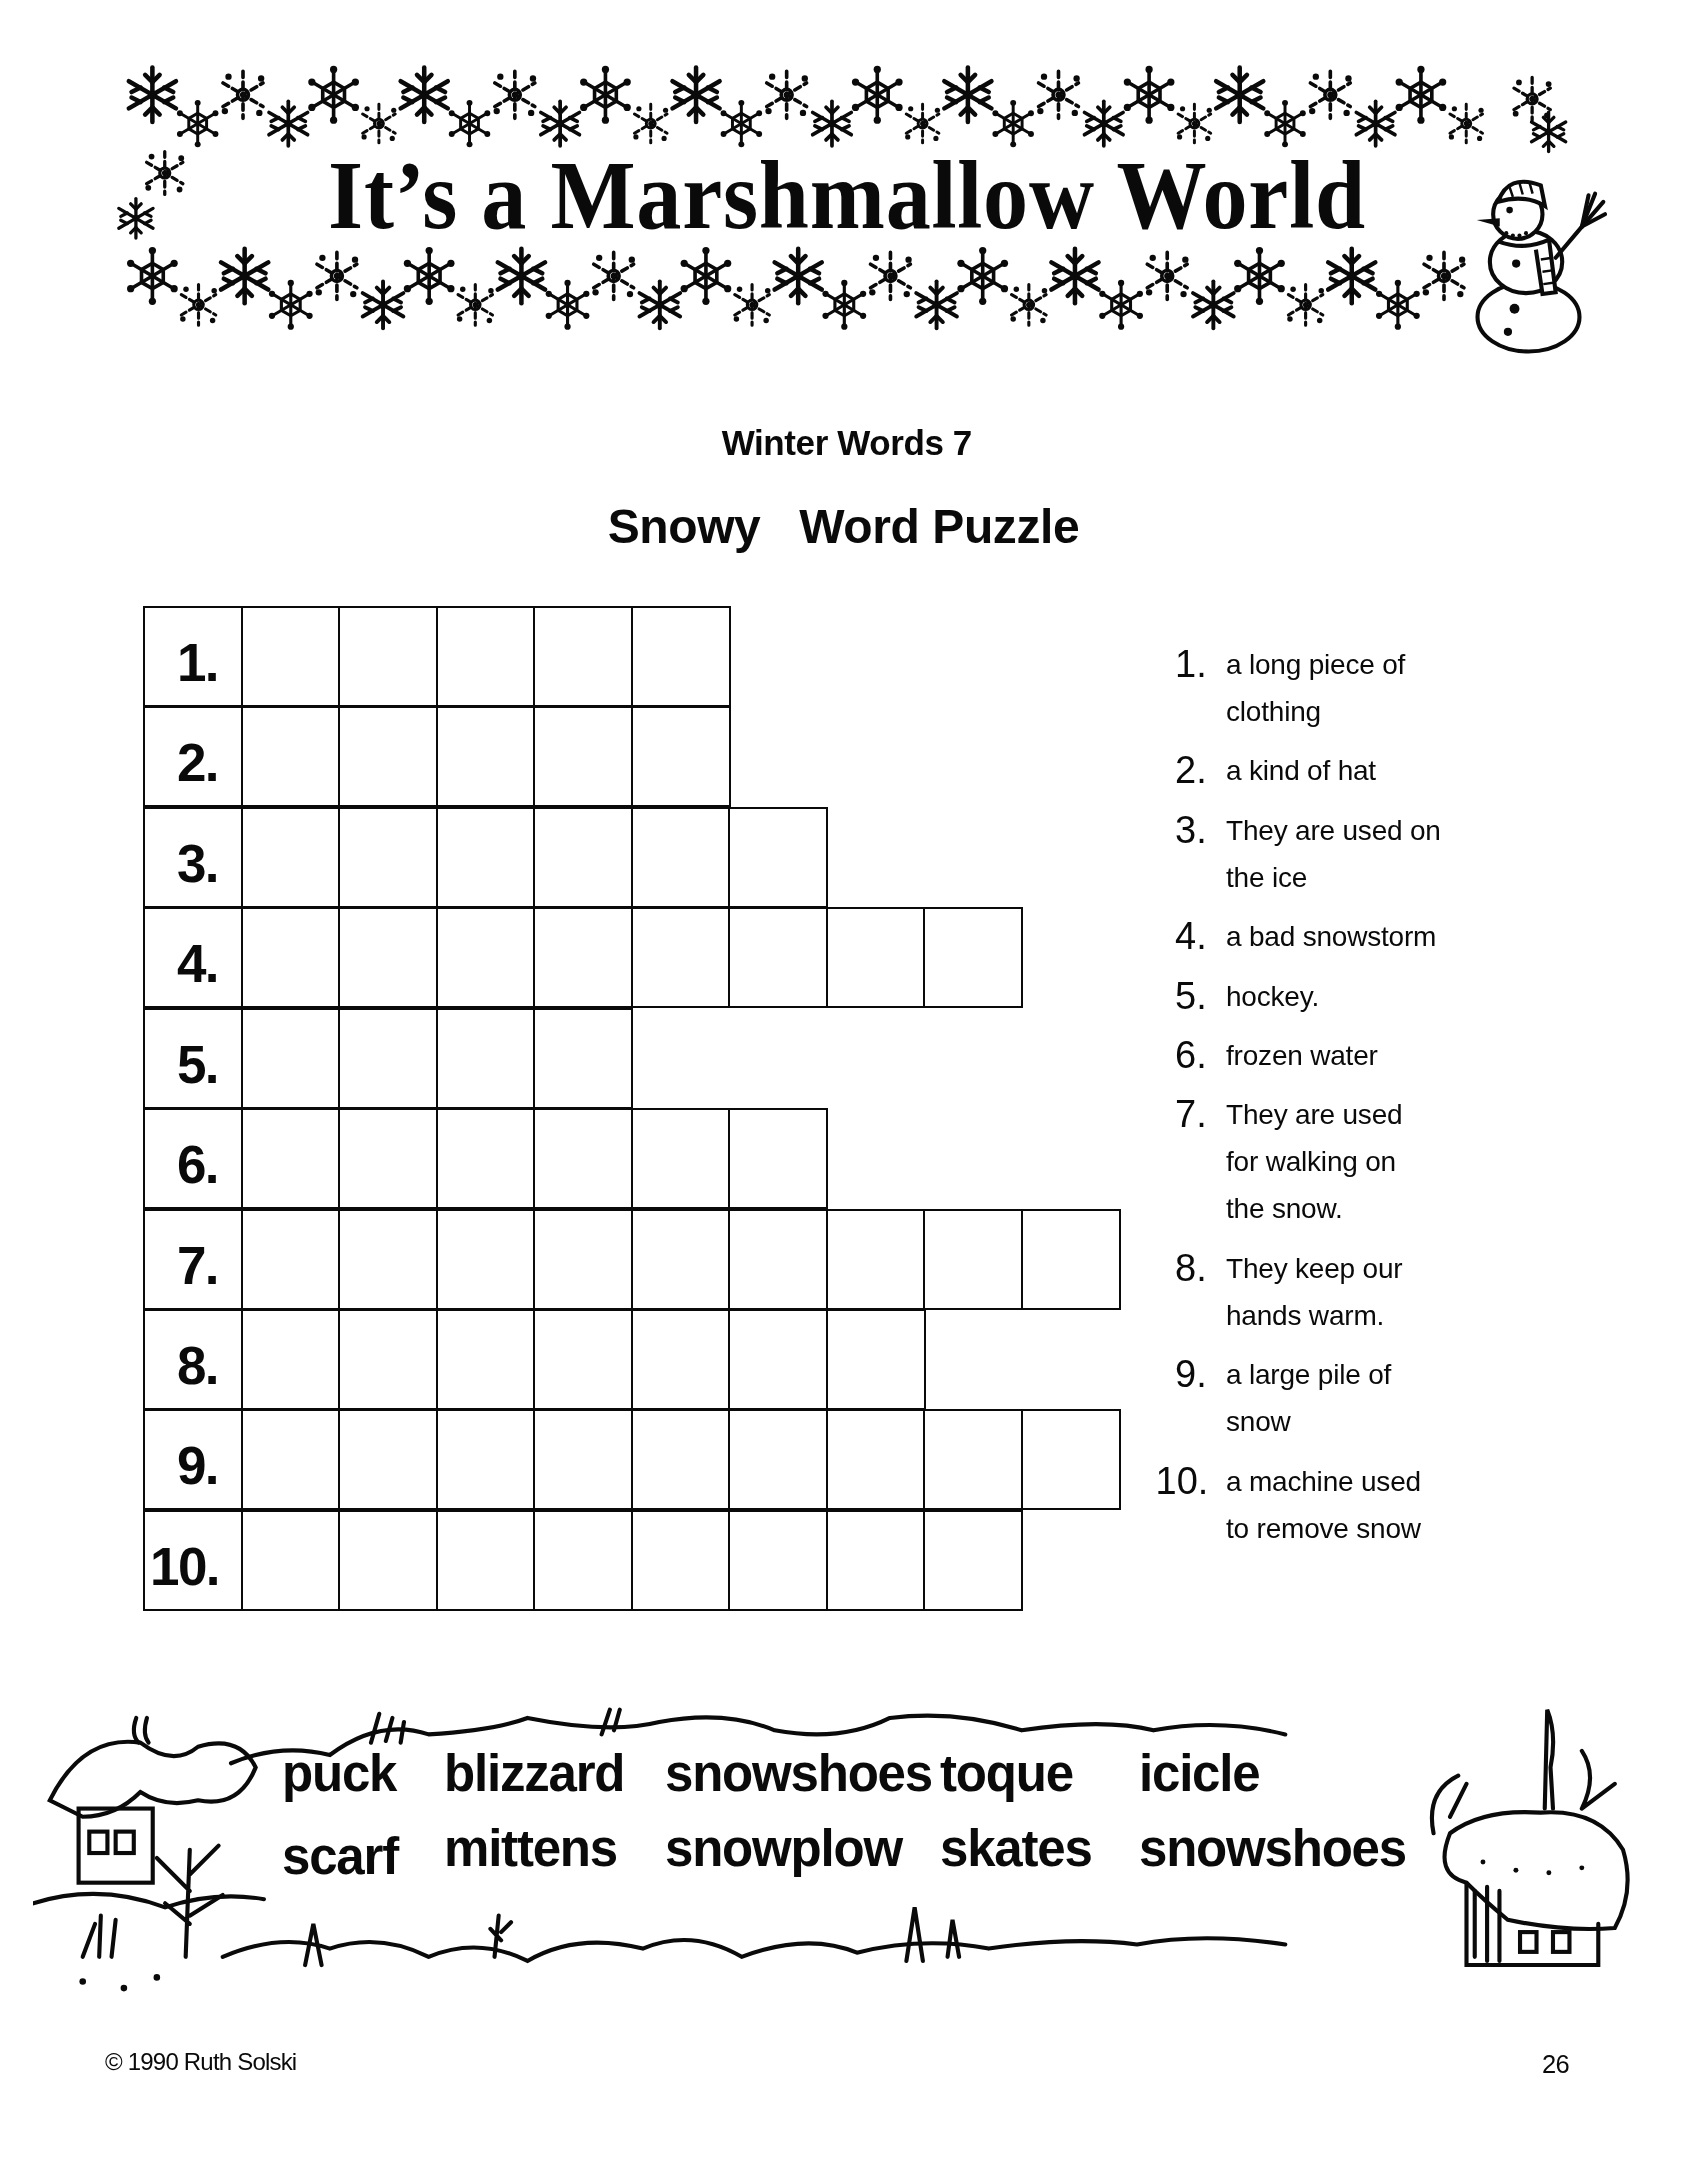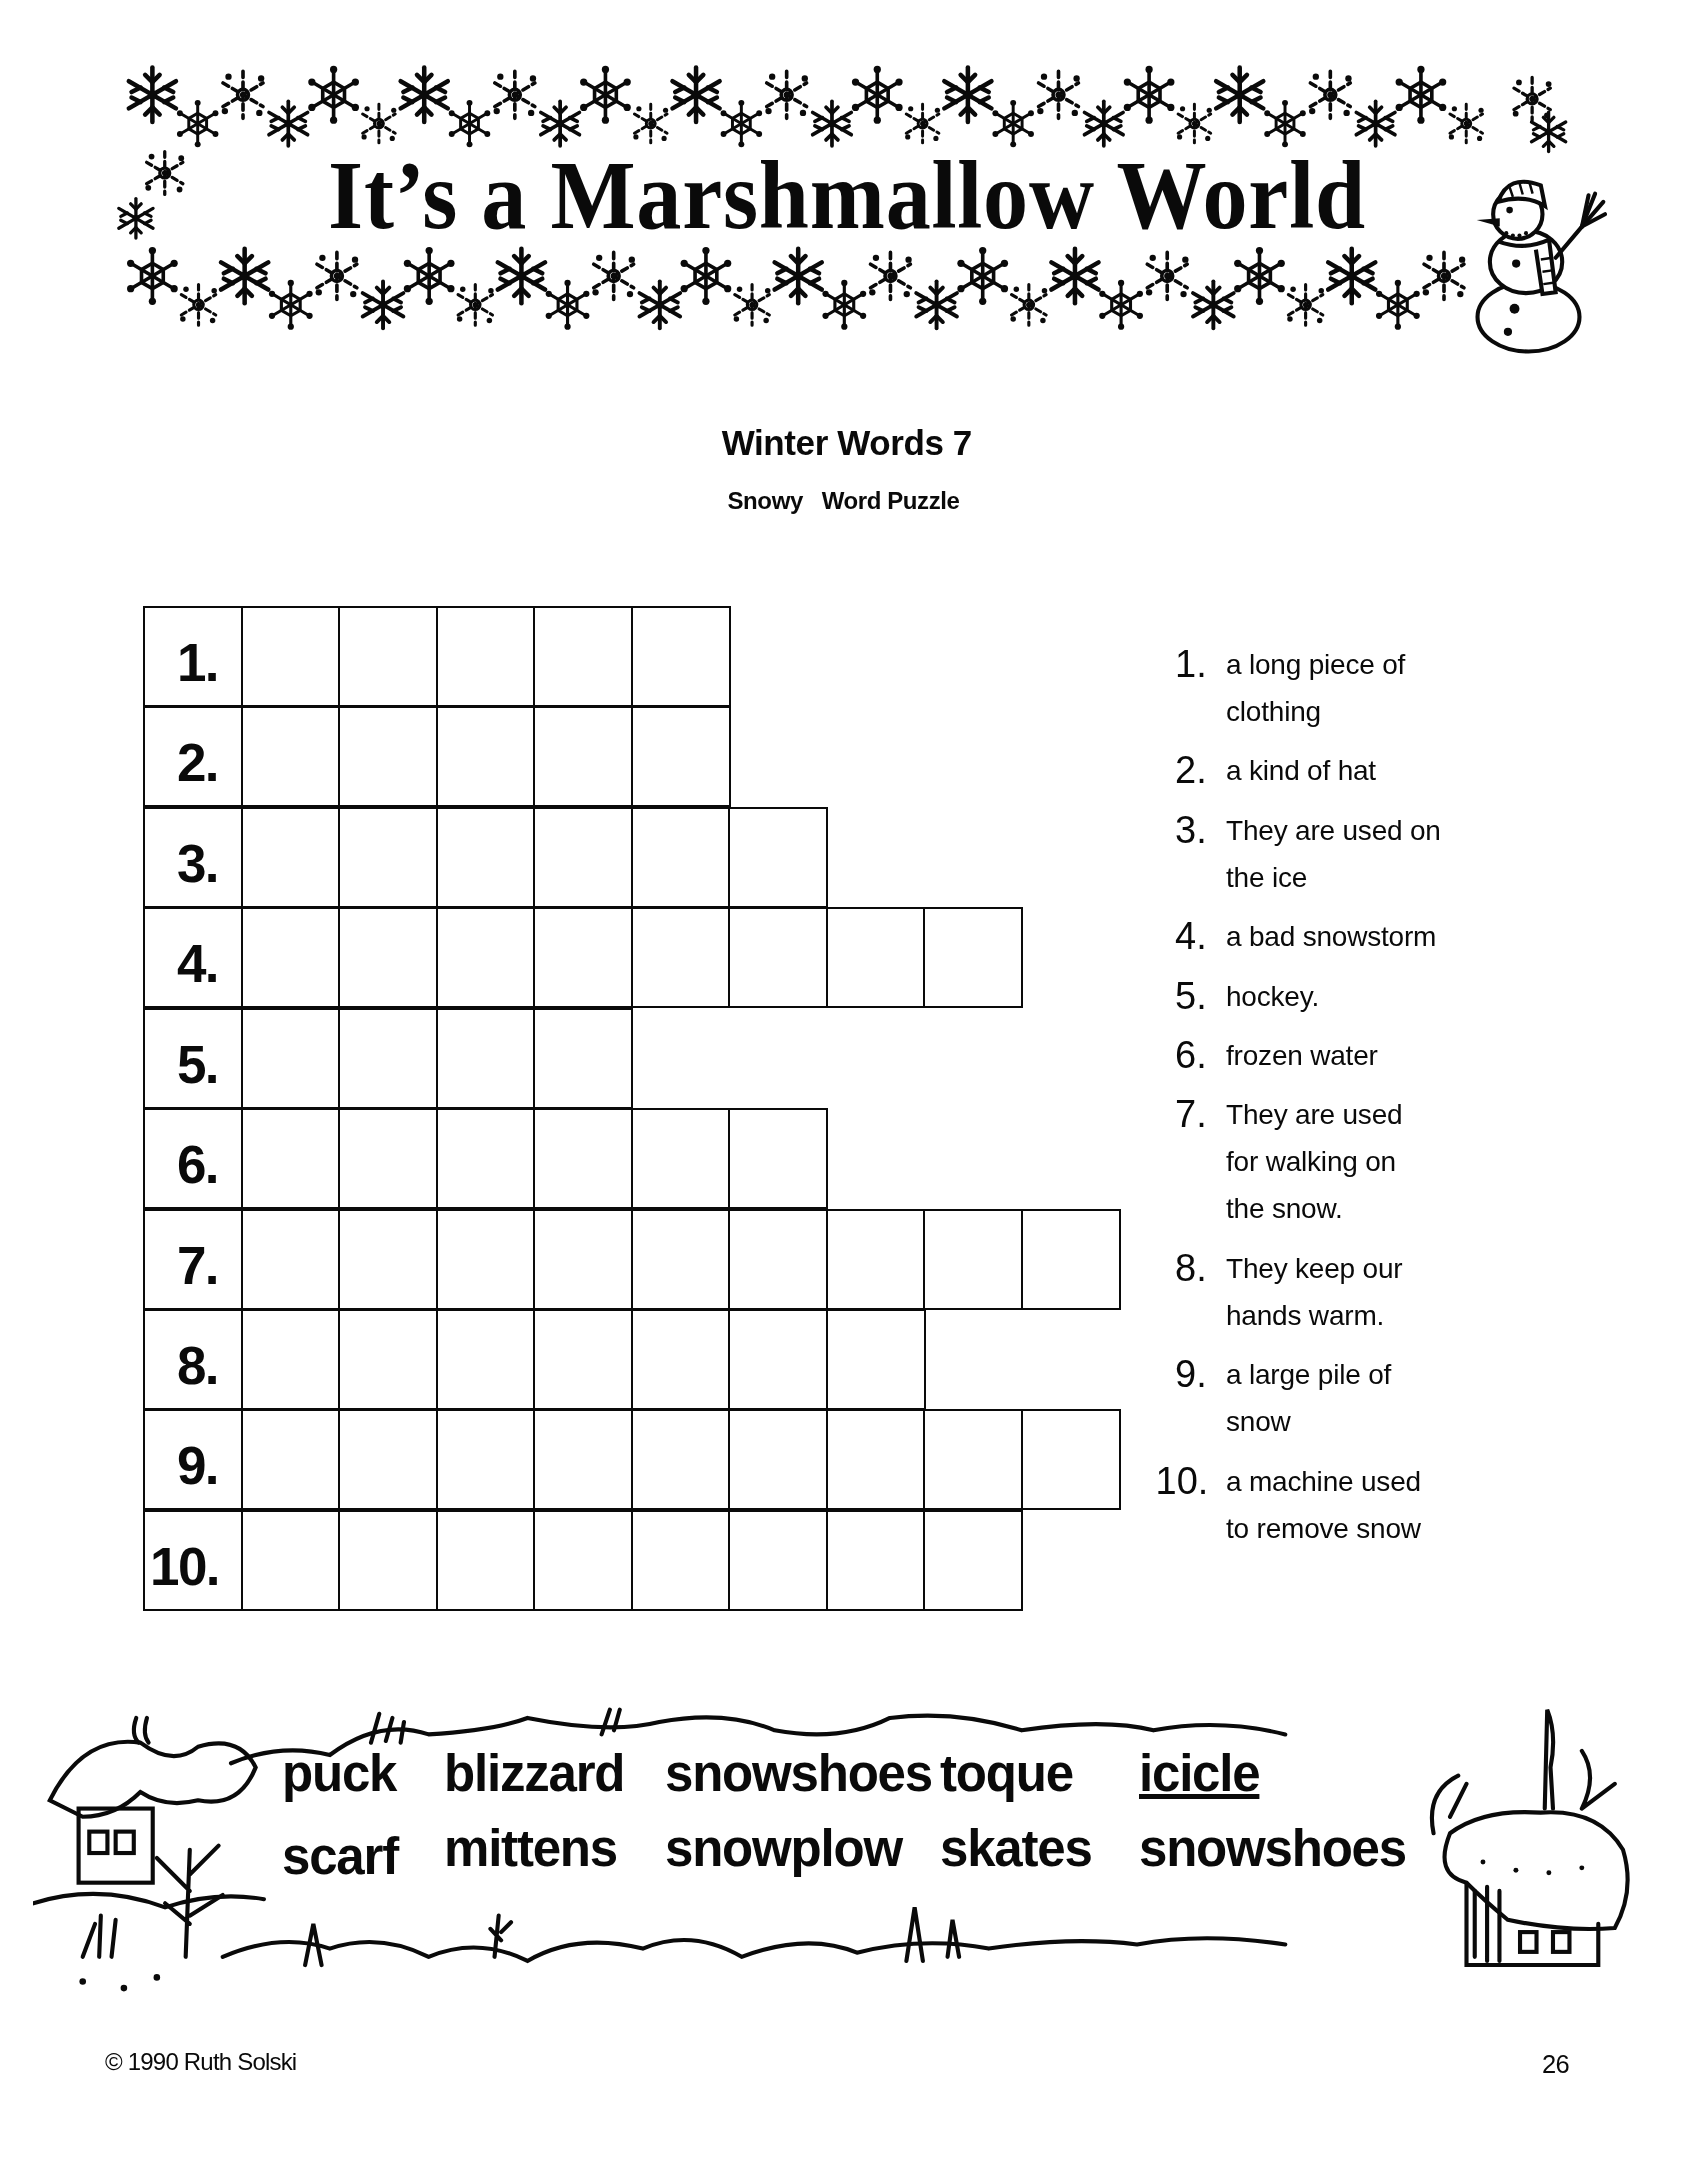--- a/index.html
+++ b/index.html
@@ -12,21 +12,21 @@
   #flakes { position:absolute; left:0; top:0; width:1687px; height:379px; }
   #page-title { position:absolute; left:262px; top:147px; width:1170px; text-align:center;
      font-family:"Liberation Serif", serif; font-weight:bold; font-size:97px; line-height:97px;
      letter-spacing:0.8px; transform:scaleX(0.93); transform-origin:center; white-space:nowrap; }
   #snowman { position:absolute; left:1450px; top:169px; width:157px; height:185px; }
 
   
   .subtitle { position:absolute; left:0; width:1687px; text-align:center; font-weight:bold;
      white-space:pre; letter-spacing:-0.4px; }
   #sub-1 { top:422px; font-size:35px; line-height:41px; padding-left:3.3px; }
-  #sub-2 { top:479px; font-size:24px; line-height:43px; }
+  #sub-2 { top:505px; font-size:48px; line-height:43px; }
 
   
   #puzzle-grid { position:absolute; left:143px; top:606px; }
   .grid-row { position:absolute; left:0; height:101px; display:flex; }
   .cell { box-sizing:border-box; width:100px; height:101px; border:2.5px solid #0a0a0a;
           margin-left:-2.5px; margin-top:0; background:#fff; }
   .grid-row .cell:first-child { margin-left:0; }
   .label-cell { display:flex; align-items:flex-end; justify-content:flex-end;
           padding:0 23px 16.5px 0; font-weight:bold; font-size:53px; line-height:53px;
           letter-spacing:-1.6px; }
@@ -423,21 +423,21 @@
         <circle cx="1800" cy="225" r="3"></circle>
         <circle cx="1840" cy="228" r="3"></circle>
         <circle cx="1880" cy="222" r="3"></circle>
     </g>
   </svg>
   <div id="bank-row-1">
       <span class="bank-word" style="left: 249px; top: 63px;">puck</span>
       <span class="bank-word" style="left: 411px; top: 63px;">blizzard</span>
       <span class="bank-word" style="left: 632px; top: 63px;">snowshoes</span>
       <span class="bank-word" style="left: 907px; top: 63px;">toque</span>
-      <span class="bank-word" style="left: 1106px; top: 63px; text-decoration: underline;">icicle</span>
+      <span class="bank-word" style="left: 1106px; top: 63px;">icicle</span>
     </div>
   <div id="bank-row-2">
       <span class="bank-word" style="left: 249px; top: 138px; margin-top: 8px;">scarf</span>
       <span class="bank-word" style="left: 411px; top: 138px;">mittens</span>
       <span class="bank-word" style="left: 632px; top: 138px;">snowplow</span>
       <span class="bank-word" style="left: 907px; top: 138px;">skates</span>
       <span class="bank-word" style="left: 1106px; top: 138px;">snowshoes</span>
     </div>
 </div>
 

